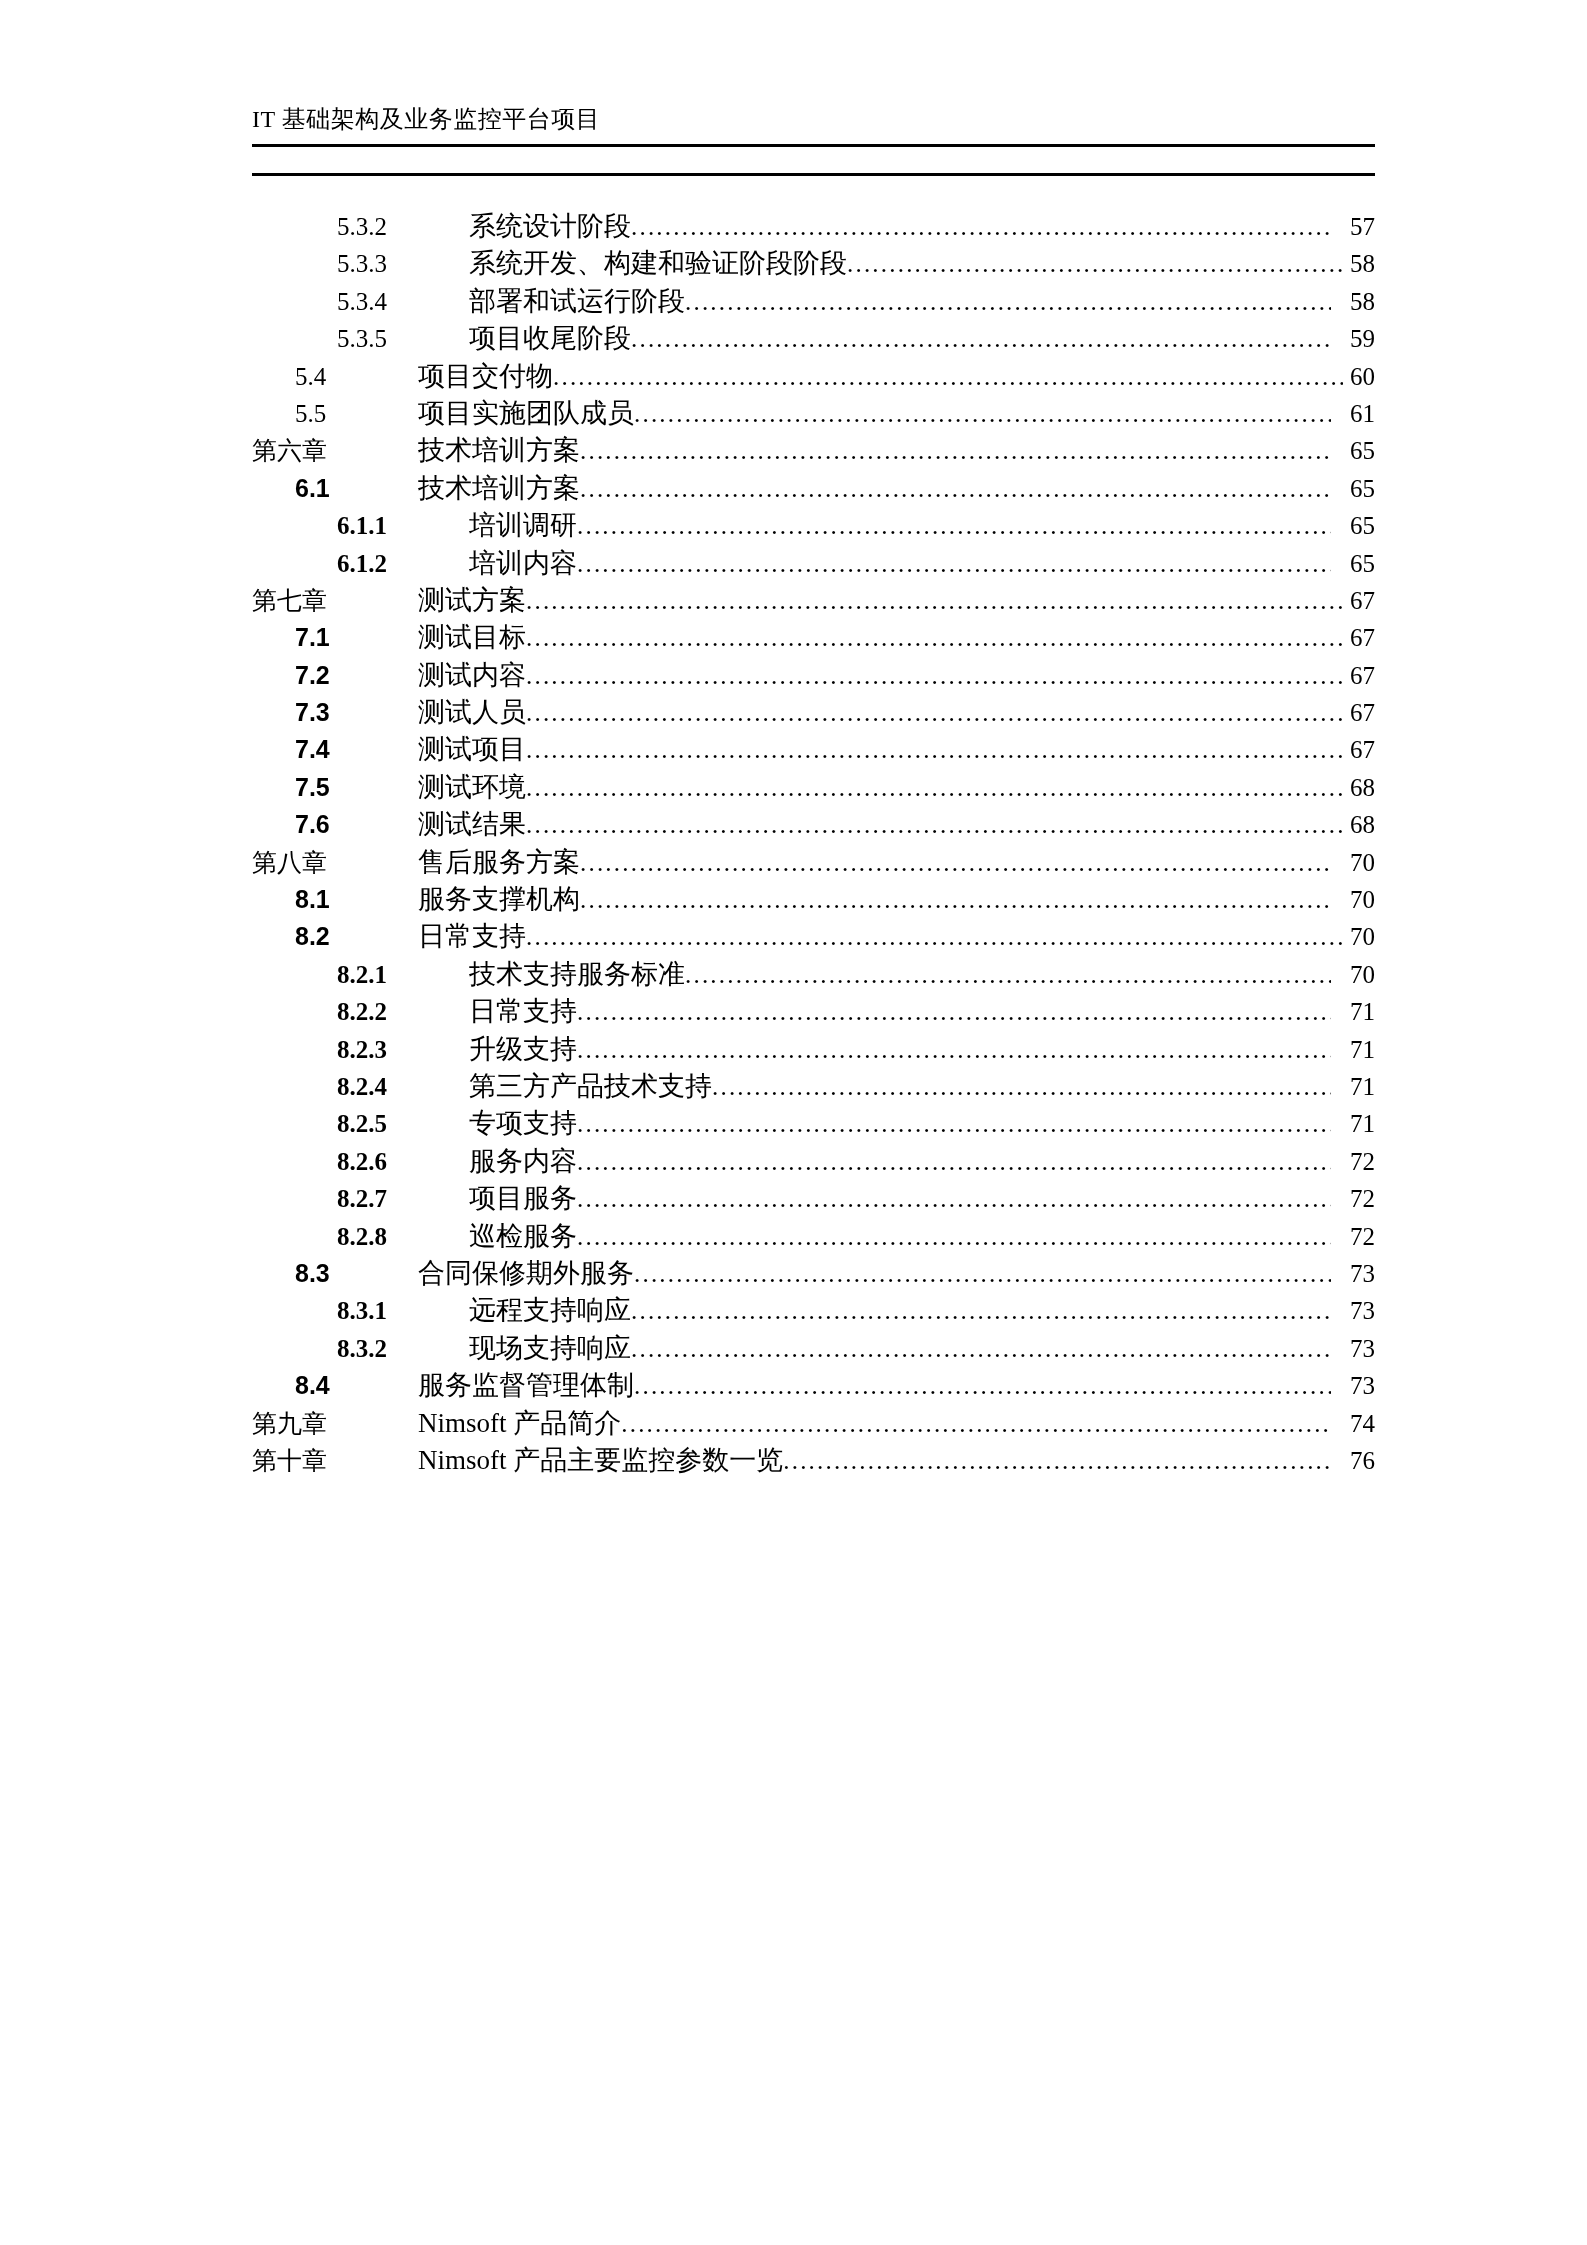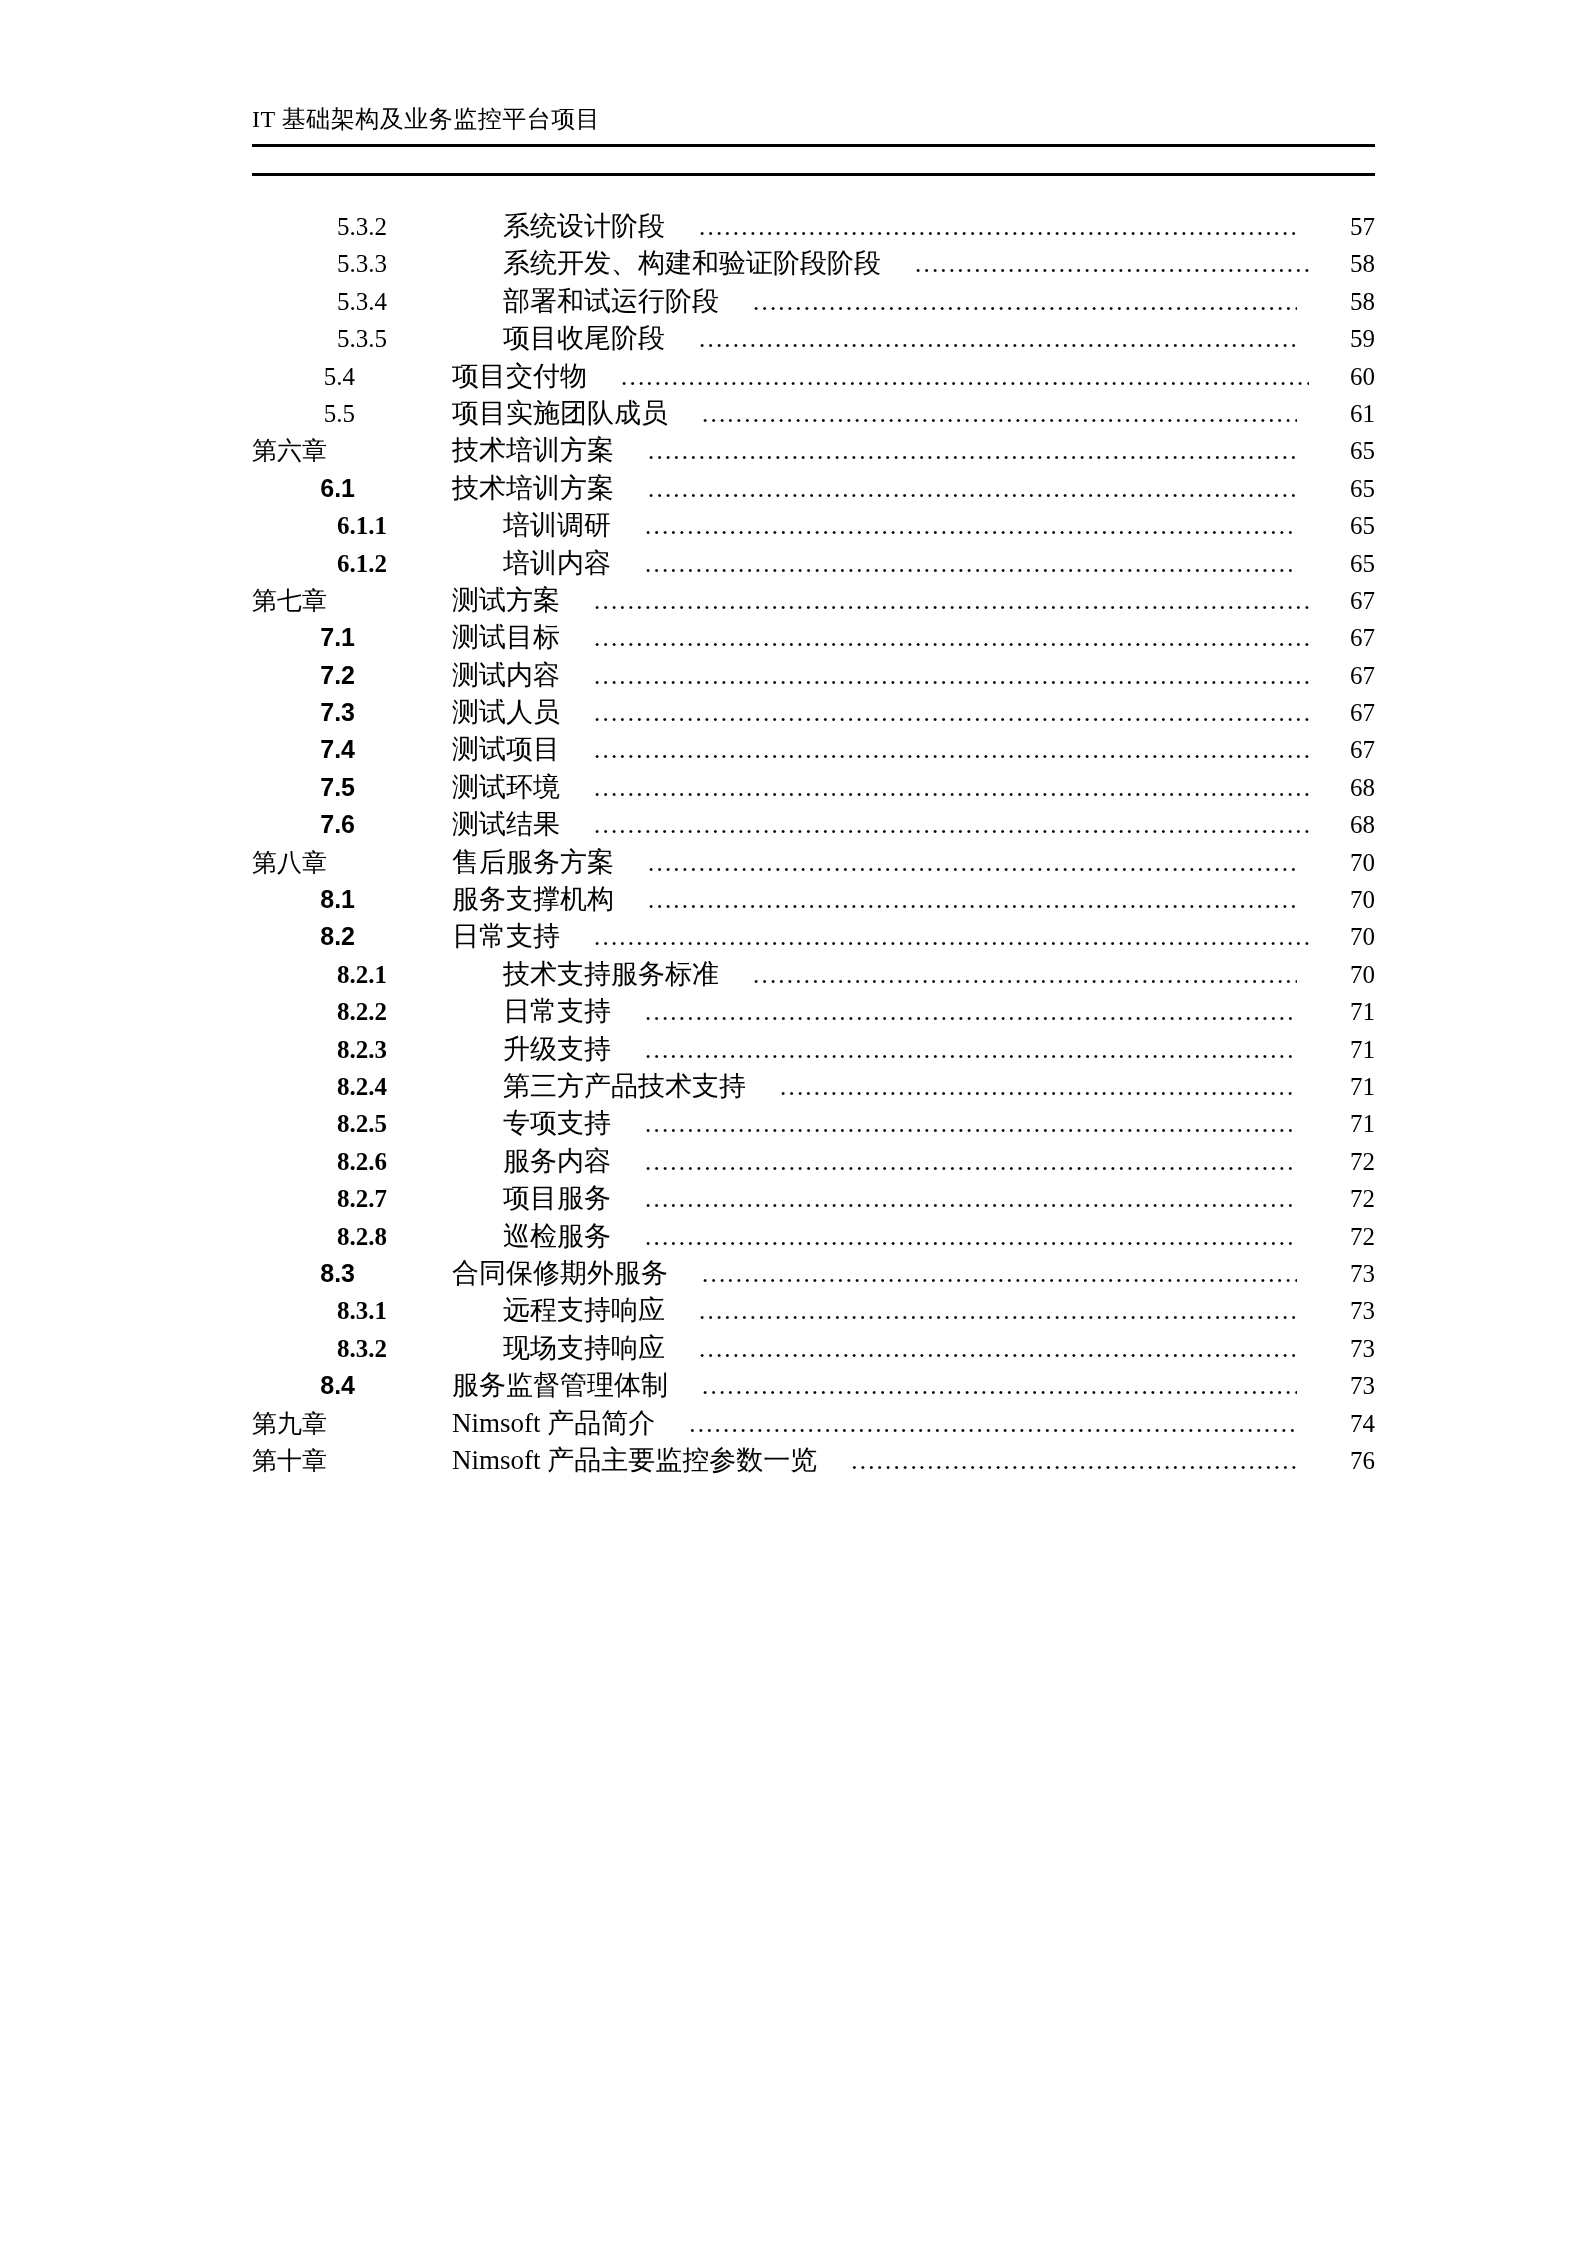--- a/index.html
+++ b/index.html
@@ -53,21 +53,20 @@
     left: 240px;
     top: 210px;
     width: 1123px;
   }
   .toc-row {
     display: flex;
     align-items: baseline;
     height: 37.4px;
     white-space: nowrap;
     font-size: 25px;
-    gap: 34px;
   }
   
   .num {
     flex: 0 0 auto;
     text-align: right;
     font-size: 25px;
     line-height: 1;
   }
   
   .label {
@@ -102,21 +101,21 @@
     text-align: right;
     min-width: 36px;
   }
 
   
   
   .lvl1 .num  { width: 123px; margin-left: 0px;  font-family: "Liberation Serif","DejaVu Serif",serif; font-weight: 400; text-align: left; }
   .lvl1 .label{ margin-left: 43px; }
 
   
-  .lvl2 .num  { width: 60px; margin-left: 43px; font-family: "Liberation Sans","DejaVu Sans",sans-serif; font-weight: 700; text-align: right; }
+  .lvl2 .num  { width: 60px; margin-left: 43px; font-family: "Liberation Sans","DejaVu Sans",sans-serif; font-weight: 700; text-align: left; }
   .lvl2 .label{ margin-left: 63px; }
 
   
   .lvl2.serifnum .num { font-family: "Liberation Serif","DejaVu Serif",serif; font-weight: 400; }
 
   
   .lvl3 .num  { width: 94px; margin-left: 85px; font-family: Liberation Serif, serif; font-weight: 700; text-align: left; }
   .lvl3 .label{ margin-left: 38px; }
   .lvl3.serifnum .num { font-family: "Liberation Serif","DejaVu Serif",serif; font-weight: 400; }
 

